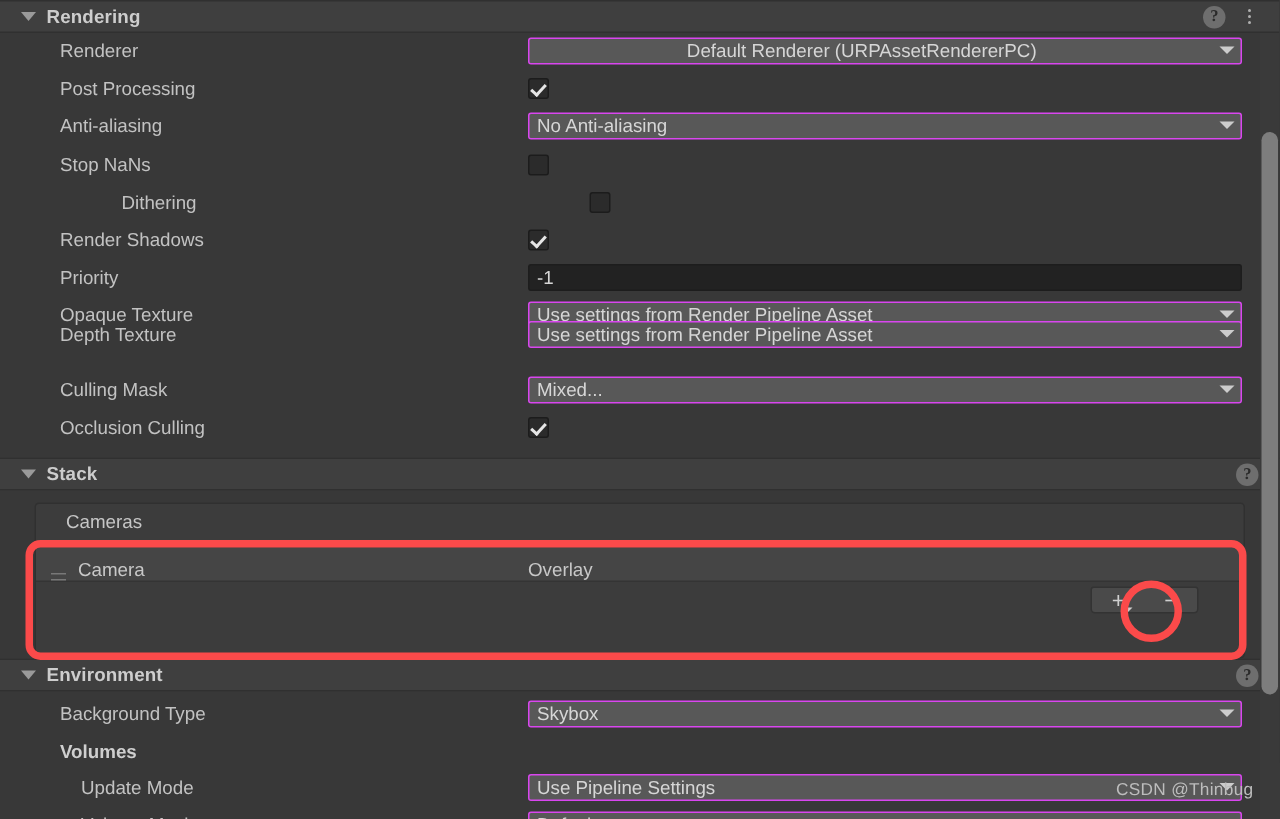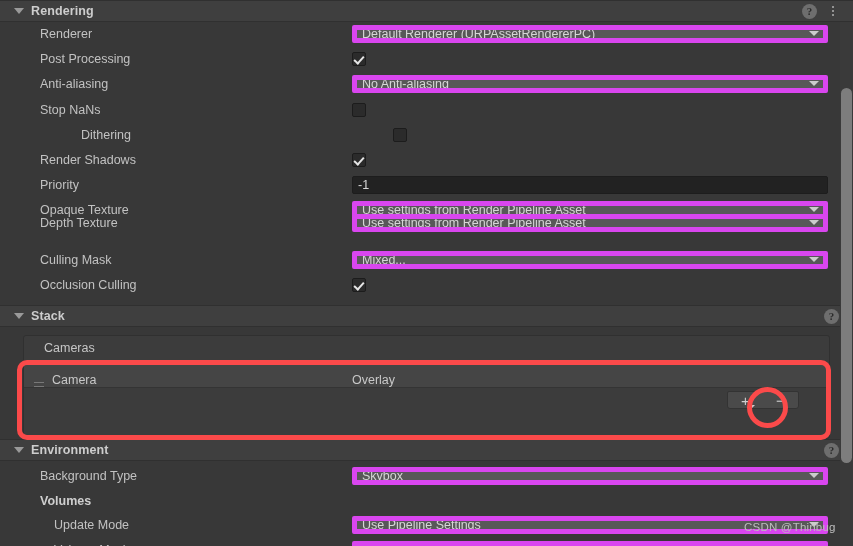--- a/index.html
+++ b/index.html
@@ -109,21 +109,21 @@
   
   .field {
     position: absolute;
     left: 352px;
   }
 
   .dropdown {
     width: 476px;
     height: 18px;
     background: #585858;
-    border: 5px solid #d946ef;
+    border: 1px solid #d946ef;
     border-radius: 2px;
     box-sizing: border-box;
     display: flex;
     align-items: center;
     padding: 0 4px 0 5px;
     font-size: 12.5px;
     color: #d6d6d6;
     white-space: nowrap;
     overflow: hidden;
     gap: 16px;
@@ -327,21 +327,21 @@
     <div class="header-icons">
       <div class="help-icon">?</div>
       <div class="kebab-icon">
           <i></i>
           <i></i>
           <i></i>
         </div>
     </div>
   </div>
 
-  <div class="row" style="top:21px;">
+  <div class="row" style="top:21px;text-align:center;">
     <div class="row-label">Renderer</div>
     <div class="field">
       <div class="dropdown">
         <span class="dd-text">Default Renderer (URPAssetRendererPC)</span>
         <span class="dd-arrow"></span>
       </div>
     </div>
   </div>
 
   <div class="row" style="top:71px;">

